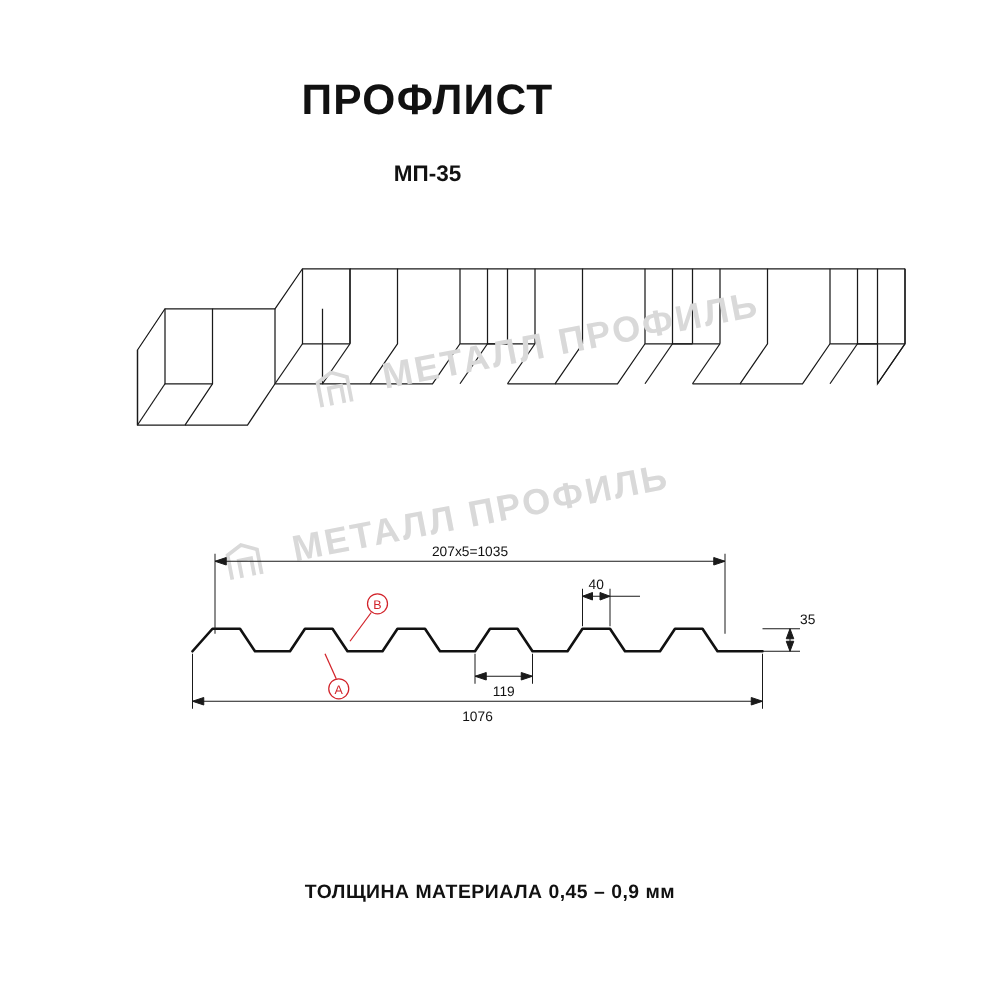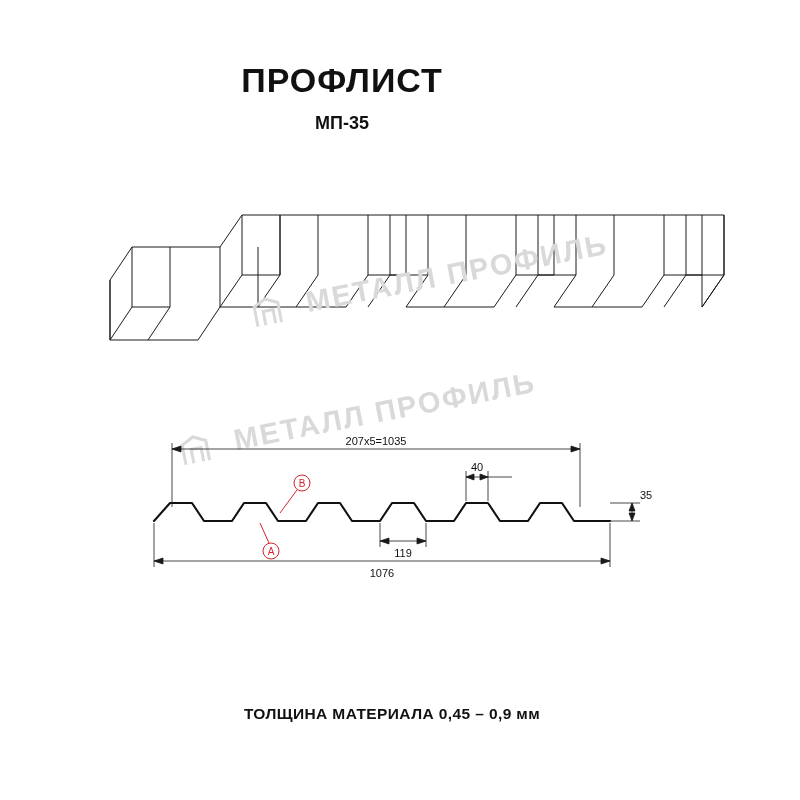--- a/index.html
+++ b/index.html
@@ -28,21 +28,21 @@
     text-align: center;
   }
   .title {
     font-size: 34px;
     font-weight: bold;
     letter-spacing: 1px;
     color: #111111;
     line-height: 1.1;
   }
   .subtitle {
-    margin-top: 14px;
+    margin-top: 30px;
     font-size: 18px;
     font-weight: bold;
     color: #111111;
   }
   .iso-wrap {
     position: absolute;
     top: 185px;
     left: 70px;
     width: 670px;
     height: 165px;

